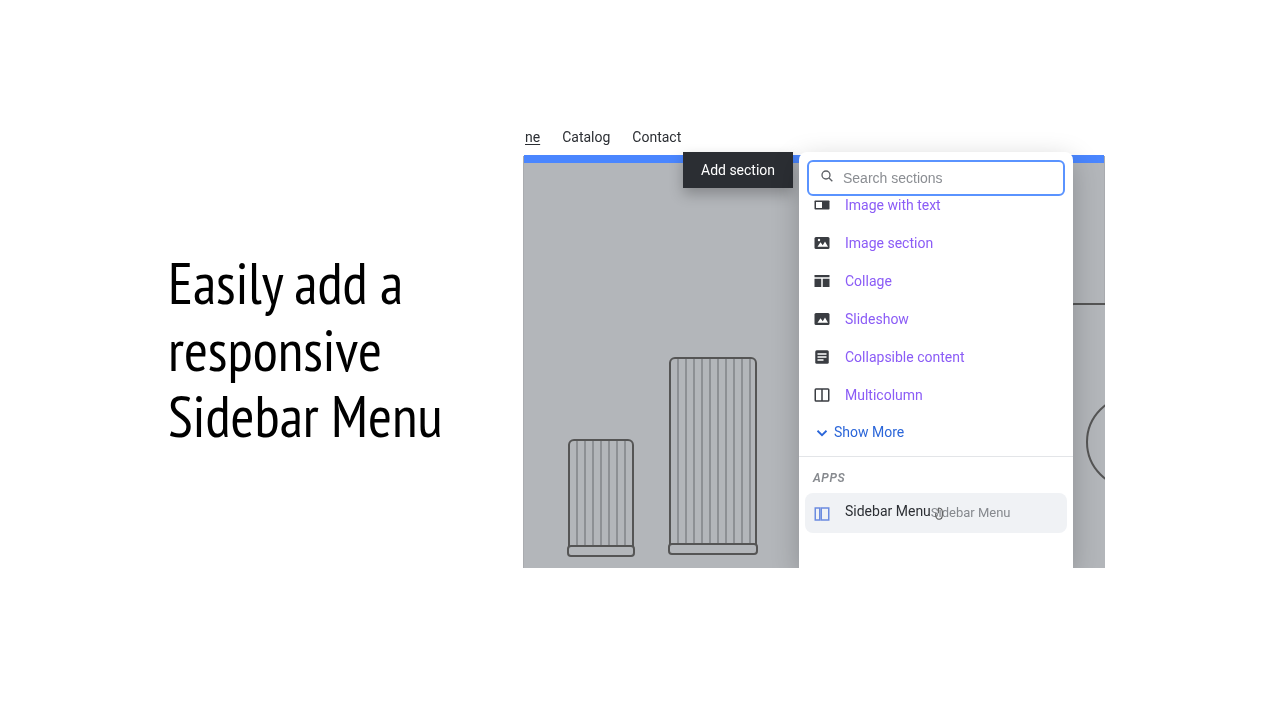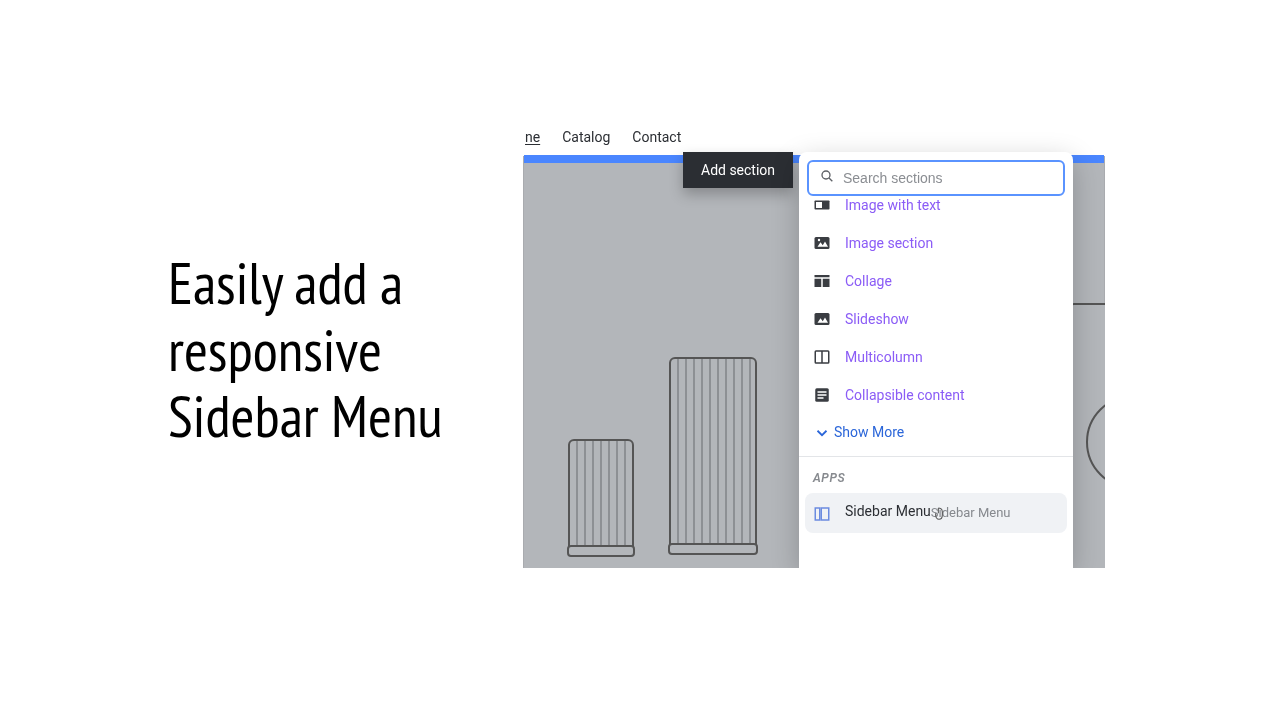--- a/index.html
+++ b/index.html
@@ -231,38 +231,38 @@
           <svg viewBox="0 0 24 24">
               <rect x="2" y="4" width="20" height="16" rx="2" fill="#3a3d42"></rect>
               <polygon points="6,17 10,11 13,15 16,10 20,17" fill="#fff"></polygon>
             </svg>
         </span>
         <span>Slideshow</span>
       </div>
 
       <div class="item">
         <span class="ic">
-          <svg viewBox="0 0 24 24" fill="none" stroke="#3a3d42" stroke-width="2">
-              <rect x="3" y="4" width="18" height="16" rx="1"></rect>
-              <line x1="12" y1="4" x2="12" y2="20"></line>
-            </svg>
-        </span>
-        <span>Multicolumn</span>
-      </div>
-
-      <div class="item">
-        <span class="ic">
           <svg viewBox="0 0 24 24">
               <rect x="3" y="3" width="18" height="18" rx="2" fill="#3a3d42"></rect>
               <rect x="6" y="7" width="12" height="2" fill="#fff"></rect>
               <rect x="6" y="11" width="12" height="2" fill="#fff"></rect>
               <rect x="6" y="15" width="8" height="2" fill="#fff"></rect>
             </svg>
         </span>
         <span>Collapsible content</span>
+      </div>
+
+      <div class="item">
+        <span class="ic">
+          <svg viewBox="0 0 24 24" fill="none" stroke="#3a3d42" stroke-width="2">
+              <rect x="3" y="4" width="18" height="16" rx="1"></rect>
+              <line x1="12" y1="4" x2="12" y2="20"></line>
+            </svg>
+        </span>
+        <span>Multicolumn</span>
       </div>
 
       <div class="showmore">
         <span class="ic">
           <svg viewBox="0 0 24 24" fill="none" stroke="#2b66d9" stroke-width="2.4">
               <polyline points="6 9 12 15 18 9"></polyline>
             </svg>
         </span>
         <span>Show More</span>
       </div>

